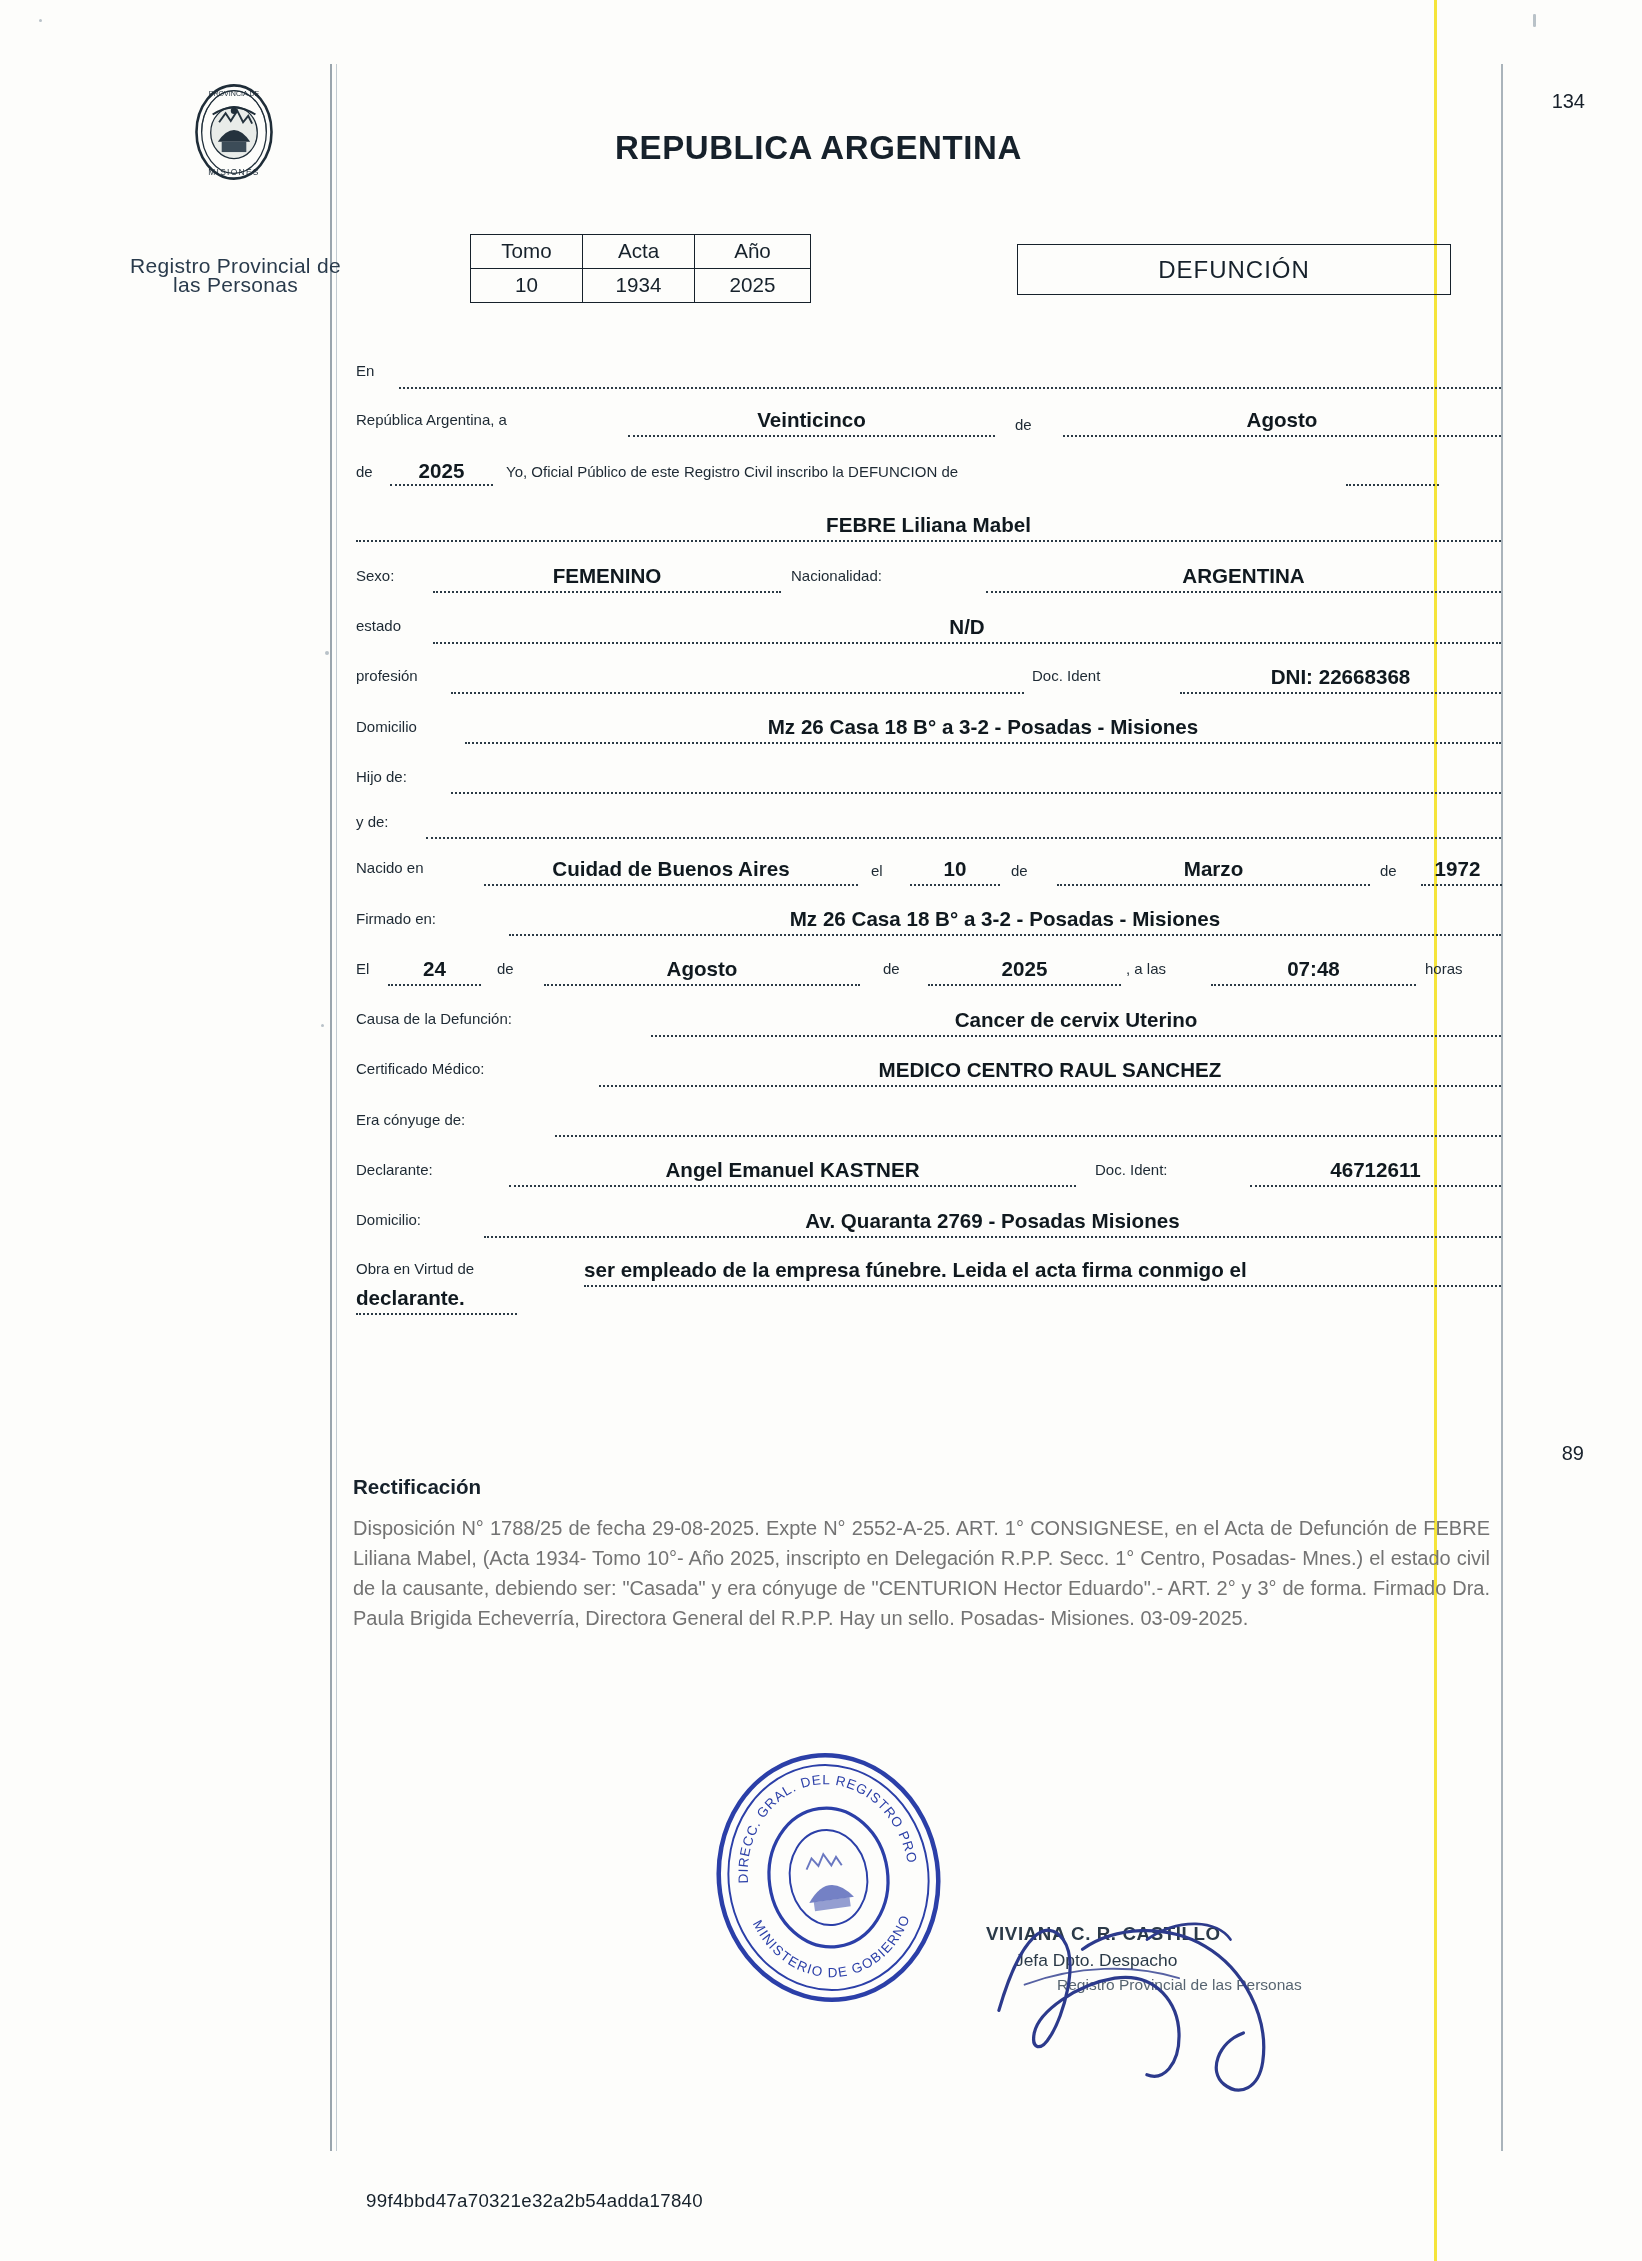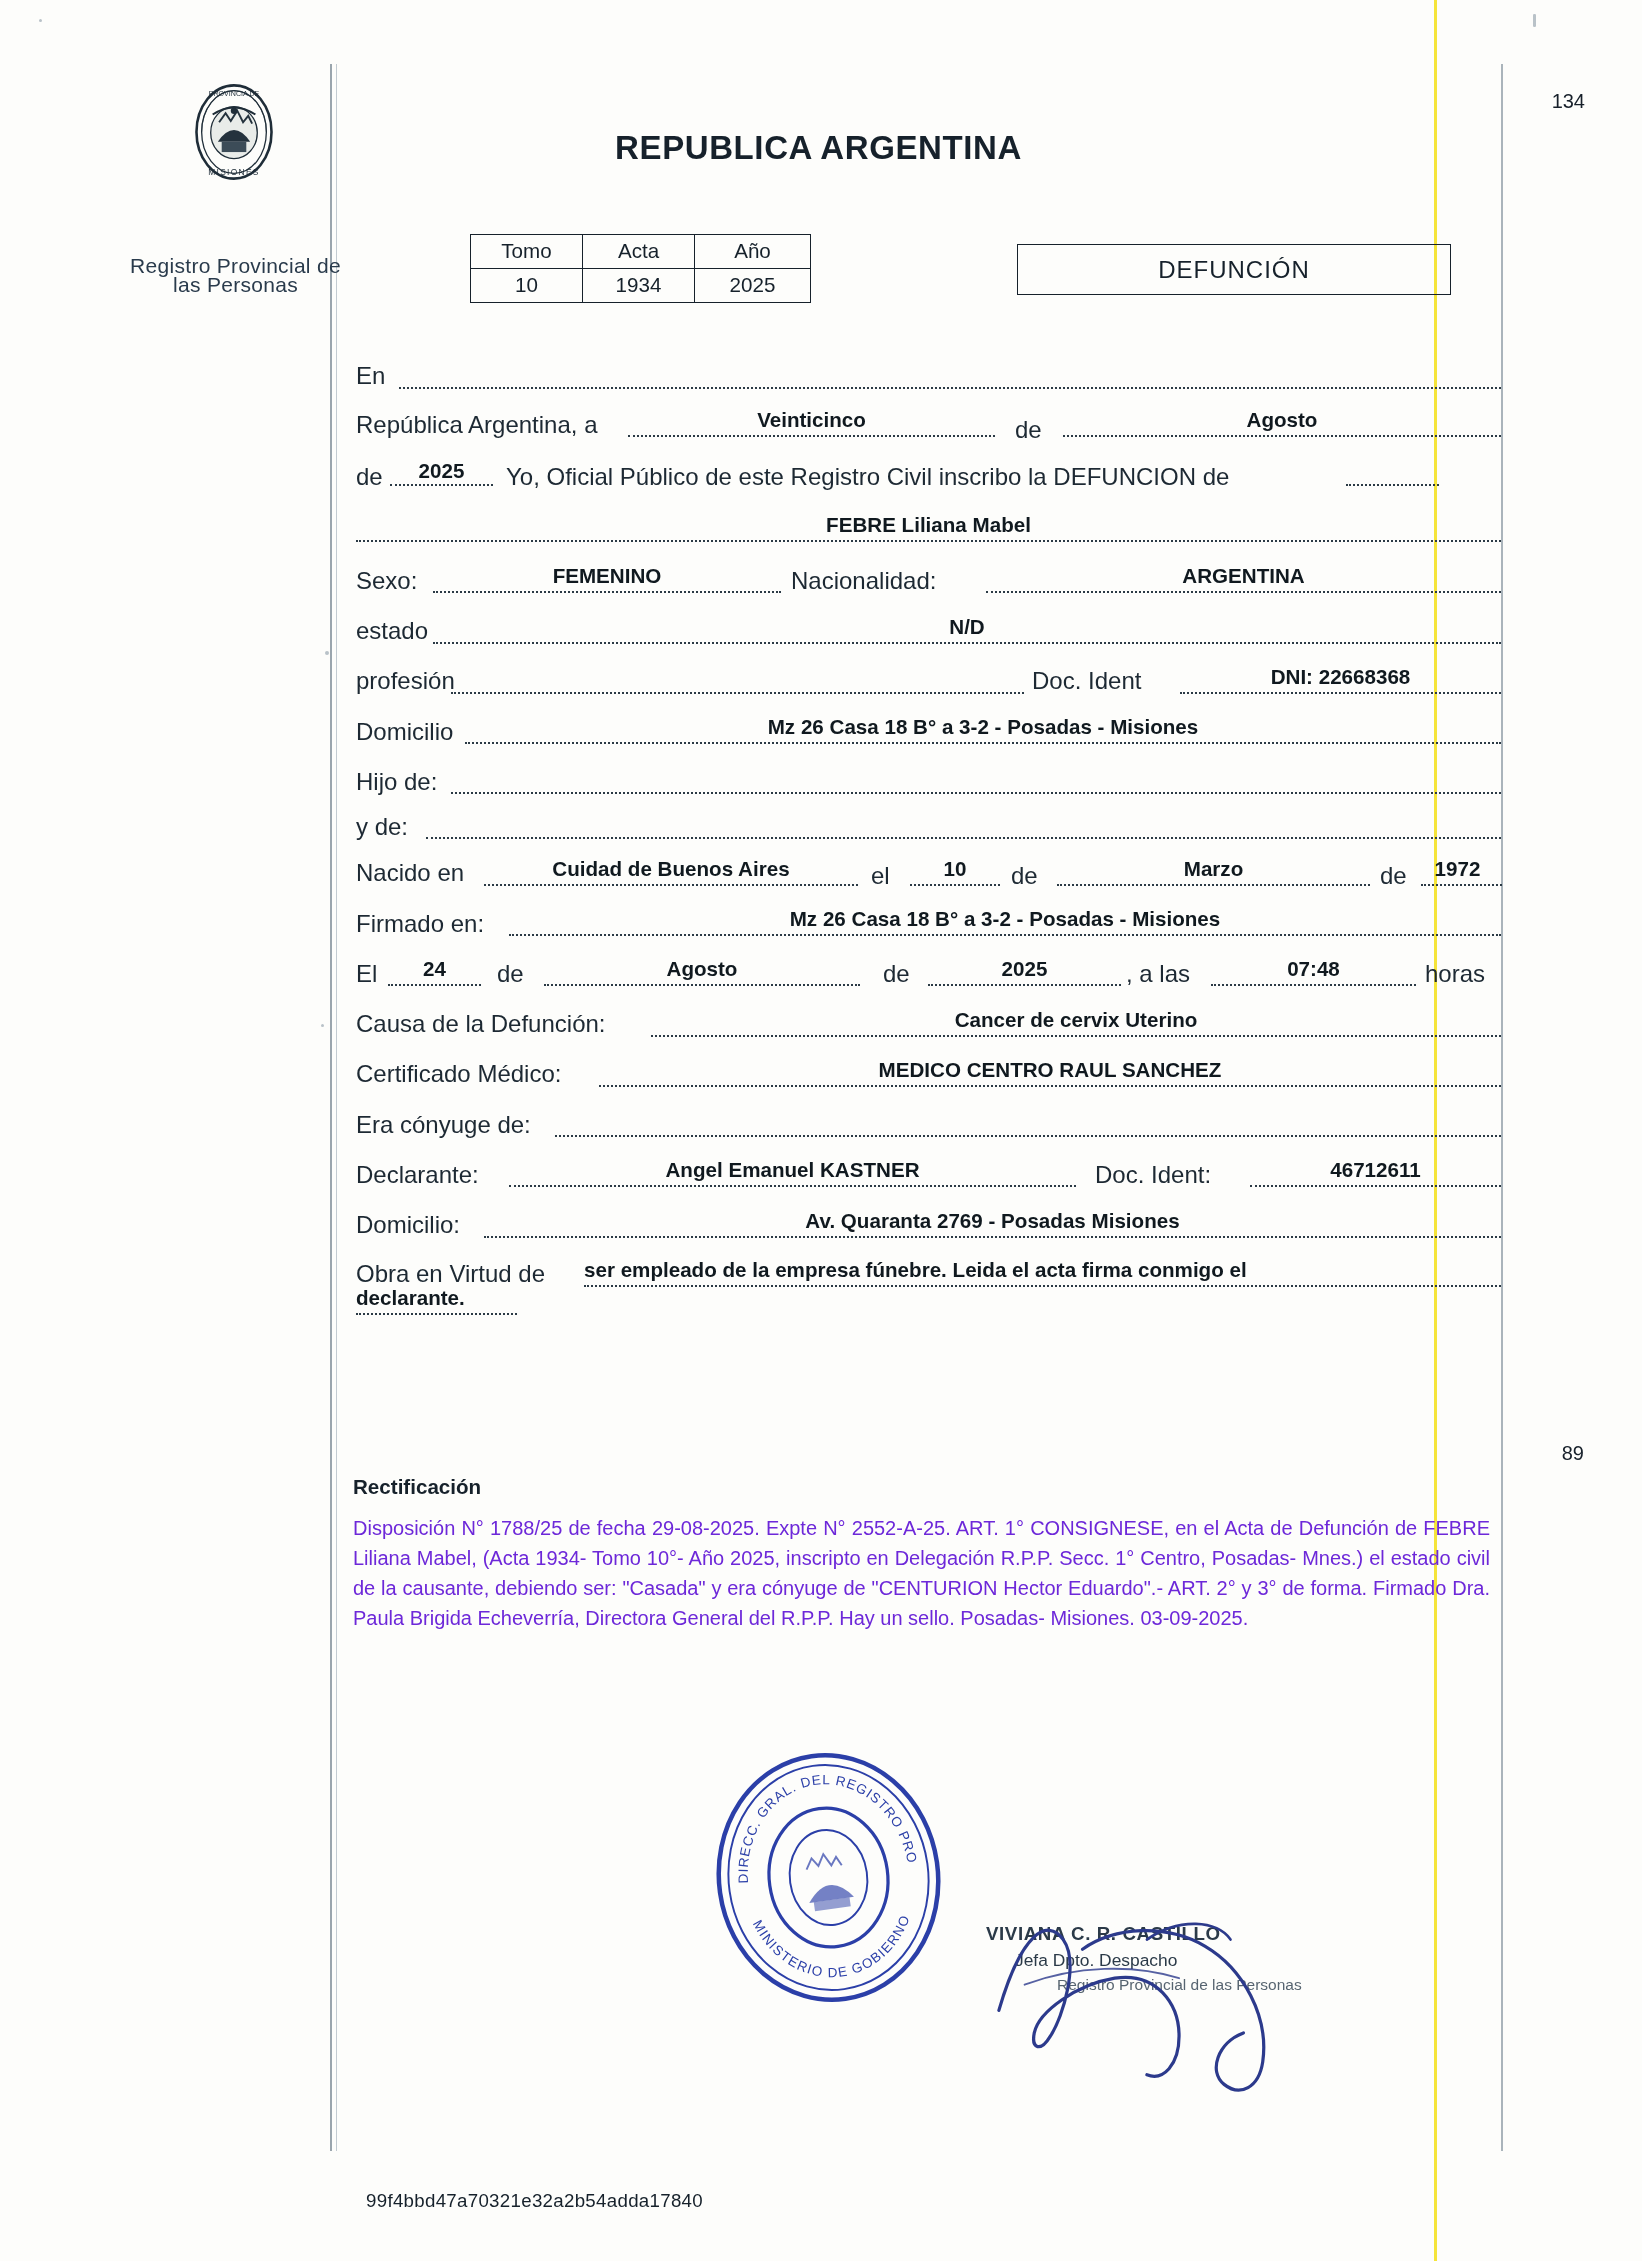--- a/index.html
+++ b/index.html
@@ -109,21 +109,21 @@
     border: 1.3px solid #16212b;
     display: flex;
     align-items: center;
     justify-content: center;
     font-size: 24px;
     letter-spacing: 1px;
     color: #16212b;
   }
   .lbl {
     position: absolute;
-    font-size: 24px;
+    font-size: 15px;
     color: #1d2933;
     white-space: nowrap;
   }
   .val {
     position: absolute;
     font-size: 20.6px;
     font-weight: bold;
     color: #10191f;
     white-space: nowrap;
     text-align: center;
@@ -148,21 +148,21 @@
     font-weight: bold;
     color: #16212b;
   }
   .rect-body {
     position: absolute;
     left: 353px; top: 1513px;
     width: 1137px;
     font-size: 20px;
     line-height: 30px;
     text-align: justify;
-    color: #6d28d9;
+    color: #737373;
   }
 
   
   .stamp {
     position: absolute;
     left: 693px; top: 1739px;
     width: 271px; height: 277px;
   }
   .stamp svg { display: block; }
 

